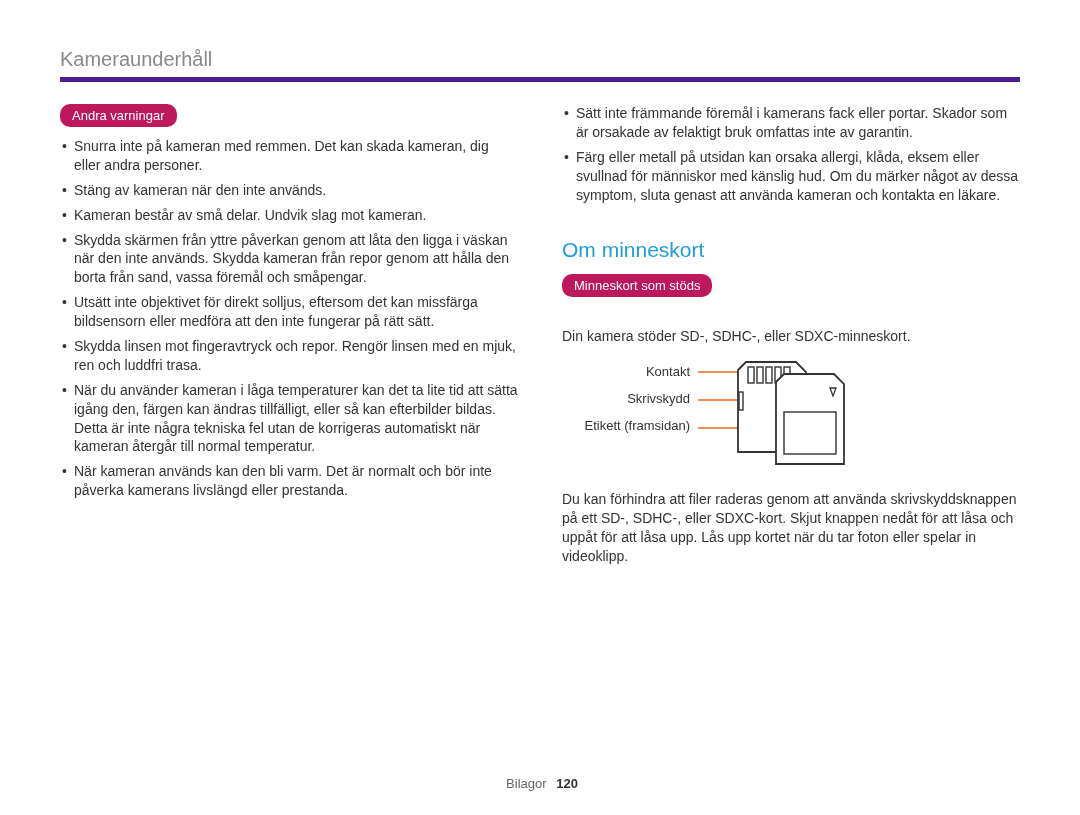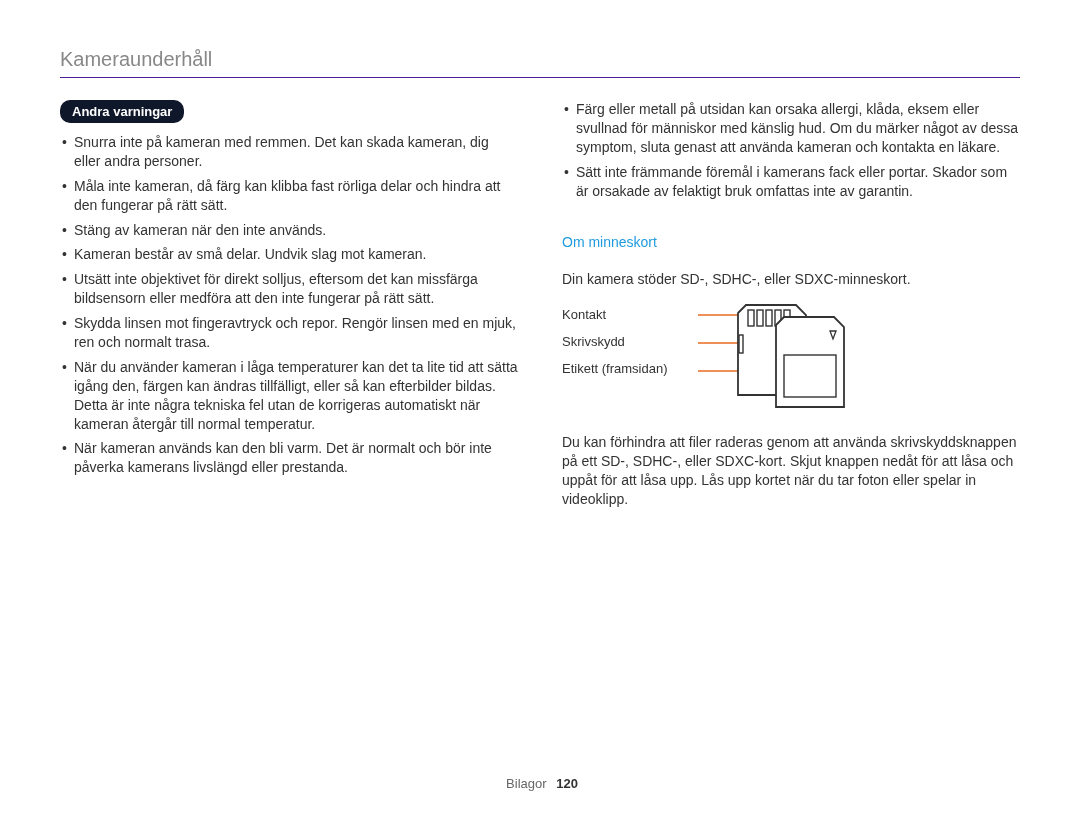--- a/index.html
+++ b/index.html
@@ -10,43 +10,43 @@
       font-family: Arial, Helvetica, sans-serif;
       color: #333;
       position: relative;
       padding: 48px 60px 0 60px;
     }
     .page-title {
       font-size: 20px;
       font-weight: 400;
       color: #888;
       padding-bottom: 6px;
-      border-bottom: 1px solid #4c1d95;
+      border-bottom: 5px solid #4c1d95;
       margin-bottom: 22px;
     }
     .columns {
       display: flex;
       gap: 44px;
     }
     .col {
       flex: 1;
       min-width: 0;
     }
     .pill {
       display: inline-block;
-      background: #0f172a;
+      background: #be185d;
       color: #fff;
       font-size: 13px;
-      font-weight: 700;
+      font-weight: 400;
       padding: 4px 12px;
       border-radius: 10px;
       margin-bottom: 10px;
     }
     .section-heading {
-      font-size: 14px;
+      font-size: 21px;
       color: #1f9bde;
       font-weight: 400;
       margin-top: 34px;
       margin-bottom: 12px;
     }
     ul { list-style: none; }
     li {
       position: relative;
       padding-left: 14px;
       font-size: 14px;
@@ -72,20 +72,21 @@
       display: flex;
       align-items: flex-start;
       gap: 8px;
     }
     .sd-labels {
       width: 128px;
       display: flex;
       flex-direction: column;
       gap: 12px;
       padding-top: 4px;
+      align-items: flex-end;
     }
     .sd-labels span {
       font-size: 13px;
       color: #333;
       white-space: nowrap;
     }
     .sd-svg { flex: 0 0 auto; }
     .footer {
       position: absolute;
       bottom: 24px;
@@ -104,37 +105,38 @@
 </head>
 <body>
 
 <div class="page-title">Kameraunderhåll</div>
 
 <div class="columns">
   <div class="col">
     <span class="pill">Andra varningar</span>
     <ul>
       <li>Snurra inte på kameran med remmen. Det kan skada kameran, dig eller andra personer.</li>
-      <li>Måla inte kameran, då färg kan klibba fast rörliga delar och hindra att den fungerar på rätt sätt.</li>
       <li>Stäng av kameran när den inte används.</li>
       <li>Kameran består av små delar. Undvik slag mot kameran.</li>
+      <li>Skydda skärmen från yttre påverkan genom att låta den ligga i väskan när den inte används. Skydda kameran från repor genom att hålla den borta från sand, vassa föremål och småpengar.</li>
       <li>Utsätt inte objektivet för direkt solljus, eftersom det kan missfärga bildsensorn eller medföra att den inte fungerar på rätt sätt.</li>
-      <li>Skydda linsen mot fingeravtryck och repor. Rengör linsen med en mjuk, ren och normalt trasa.</li>
+      <li>Skydda linsen mot fingeravtryck och repor. Rengör linsen med en mjuk, ren och luddfri trasa.</li>
       <li>När du använder kameran i låga temperaturer kan det ta lite tid att sätta igång den, färgen kan ändras tillfälligt, eller så kan efterbilder bildas. Detta är inte några tekniska fel utan de korrigeras automatiskt när kameran återgår till normal temperatur.</li>
       <li>När kameran används kan den bli varm. Det är normalt och bör inte påverka kamerans livslängd eller prestanda.</li>
     </ul>
   </div>
 
   <div class="col">
     <ul>
+      <li>Sätt inte främmande föremål i kamerans fack eller portar. Skador som är orsakade av felaktigt bruk omfattas inte av garantin.</li>
       <li>Färg eller metall på utsidan kan orsaka allergi, klåda, eksem eller svullnad för människor med känslig hud. Om du märker något av dessa symptom, sluta genast att använda kameran och kontakta en läkare.</li>
-      <li>Sätt inte främmande föremål i kamerans fack eller portar. Skador som är orsakade av felaktigt bruk omfattas inte av garantin.</li>
     </ul>
 
     <div class="section-heading">Om minneskort</div>
+    <span class="pill">Minneskort som stöds</span>
     <div class="para">Din kamera stöder SD-, SDHC-, eller SDXC-minneskort.</div>
 
     <div class="sd-diagram">
       <div class="sd-labels">
         <span>Kontakt</span>
         <span>Skrivskydd</span>
         <span>Etikett (framsidan)</span>
       </div>
       <svg class="sd-svg" width="170" height="110" viewBox="0 0 170 110">
 

